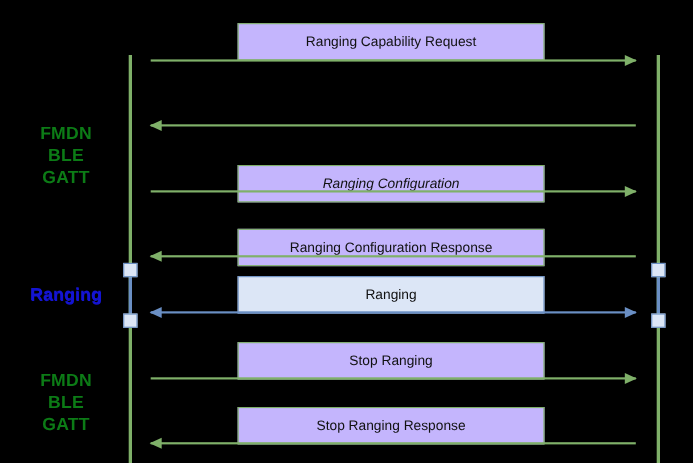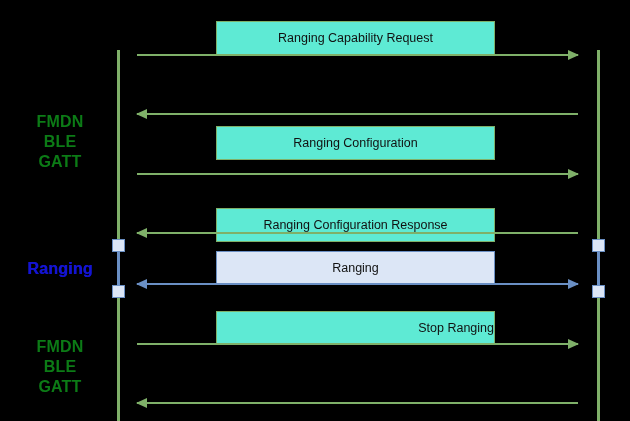--- a/index.html
+++ b/index.html
@@ -50,21 +50,21 @@
     width: 279px;
     height: 34px;
     box-sizing: border-box;
     display: flex;
     align-items: center;
     justify-content: center;
     font-size: 12.5px;
     color: #111111;
   }
   .msg-box.green {
-    background: #5eead4;
+    background: #c4b5fd;
     border: 1px solid #7fb069;
   }
   .msg-box.blue {
     background: #dce6f6;
     border: 1px solid #6a8fc4;
   }
 
   
   .arrow {
     position: absolute;
@@ -143,32 +143,35 @@
 
   <div class="phase-label green" style="top: 337px; color: rgb(12, 123, 22);">
     <span>FMDN</span>
     <span>BLE</span>
     <span>GATT</span>
   </div>
 
   <div class="msg-box green" style="top: 21px;">
     <span>Ranging Capability Request</span>
   </div>
-  <div class="msg-box green" style="top: 126px;">
+  <div class="msg-box green" style="top: 150px; font-style: italic;">
     <span>Ranging Configuration</span>
   </div>
   <div class="msg-box green" style="top: 208px; align-items: center;">
     <span>Ranging Configuration Response</span>
   </div>
   <div class="msg-box blue" style="top: 251px;">
     <span>Ranging</span>
   </div>
-  <div class="msg-box green" style="top: 311px; justify-content: flex-end;">
+  <div class="msg-box green" style="top: 311px;">
     <span>Stop Ranging</span>
   </div>
+  <div class="msg-box green" style="top: 370px;">
+    <span>Stop Ranging Response</span>
+  </div>
 
   <div class="arrow green" style="top: 47px; left: 137px; width: 441px;">
     <div class="shaft"></div>
     <div class="head right"></div>
   </div>
   <div class="arrow green" style="top: 106px; left: 137px; width: 441px;">
     <div class="shaft"></div>
     <div class="head left"></div>
   </div>
   <div class="arrow green" style="top: 166px; left: 137px; width: 441px;">

